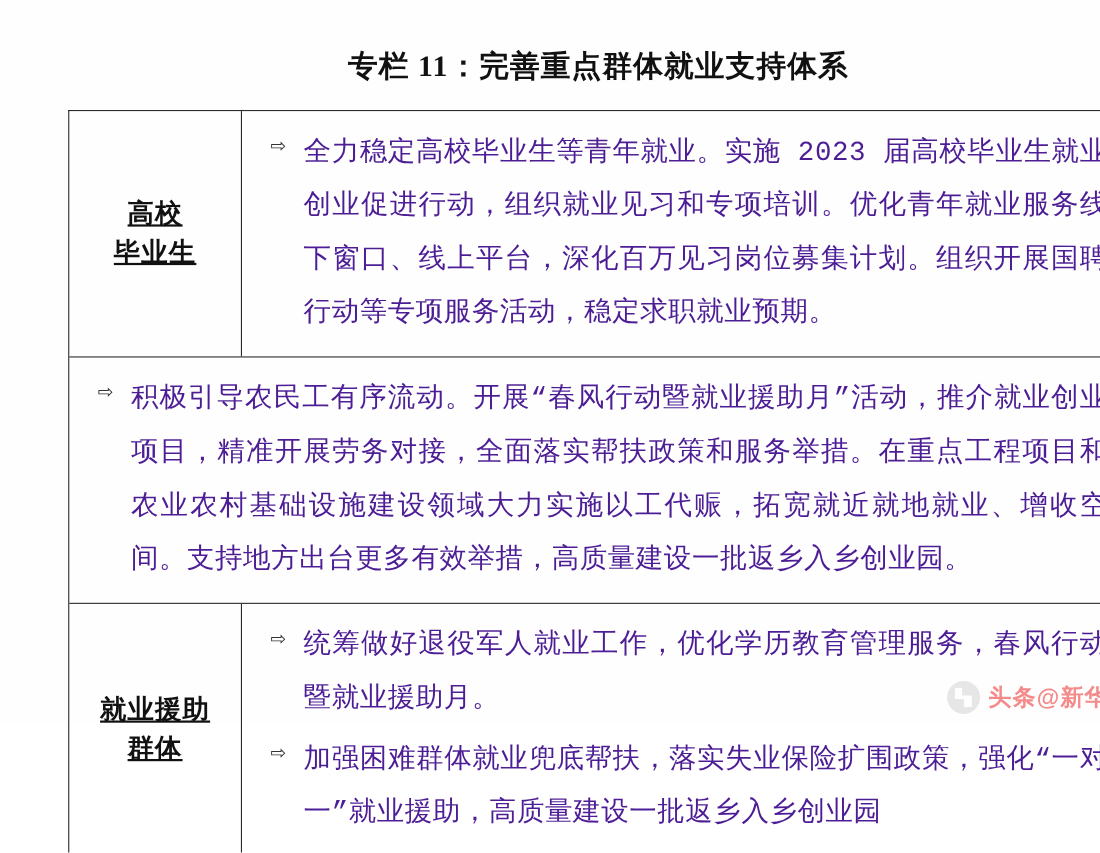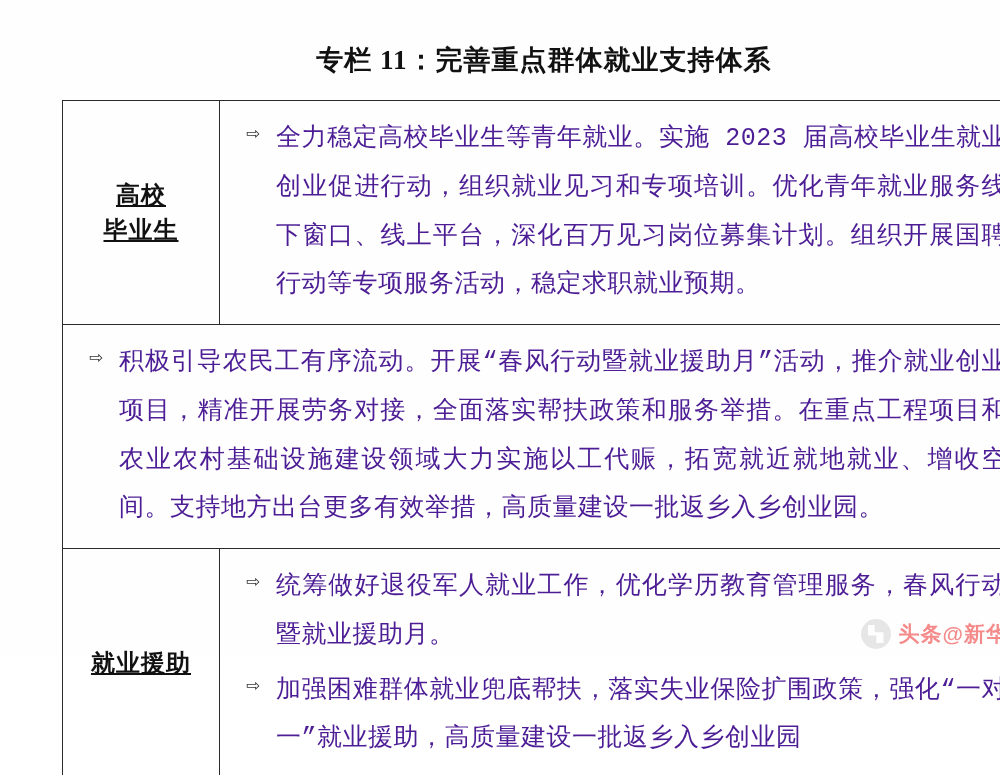--- a/index.html
+++ b/index.html
@@ -161,20 +161,21 @@
           <div class="bullet-mark">⇨</div>
           <div class="bullet-text">积极引导农民工有序流动。开展“春风行动暨就业援助月”活动，推介就业创业项目，精准开展劳务对接，全面落实帮扶政策和服务举措。在重点工程项目和农业农村基础设施建设领域大力实施以工代赈，拓宽就近就地就业、增收空间。支持地方出台更多有效举措，高质量建设一批返乡入乡创业园。</div>
         </div>
       </div>
     </div>
 
     <div class="row">
       <div class="cat-cell">
         <div class="cat-label">
           <div>就业援助</div>
+          <div>群体</div>
         </div>
       </div>
       <div class="content-cell">
         <div class="bullet-line">
           <div class="bullet-mark">⇨</div>
           <div class="bullet-text">统筹做好退役军人就业工作，优化学历教育管理服务，春风行动暨就业援助月。</div>
         </div>
         <div class="bullet-line">
           <div class="bullet-mark">⇨</div>
           <div class="bullet-text">加强困难群体就业兜底帮扶，落实失业保险扩围政策，强化“一对一”就业援助，高质量建设一批返乡入乡创业园</div>

